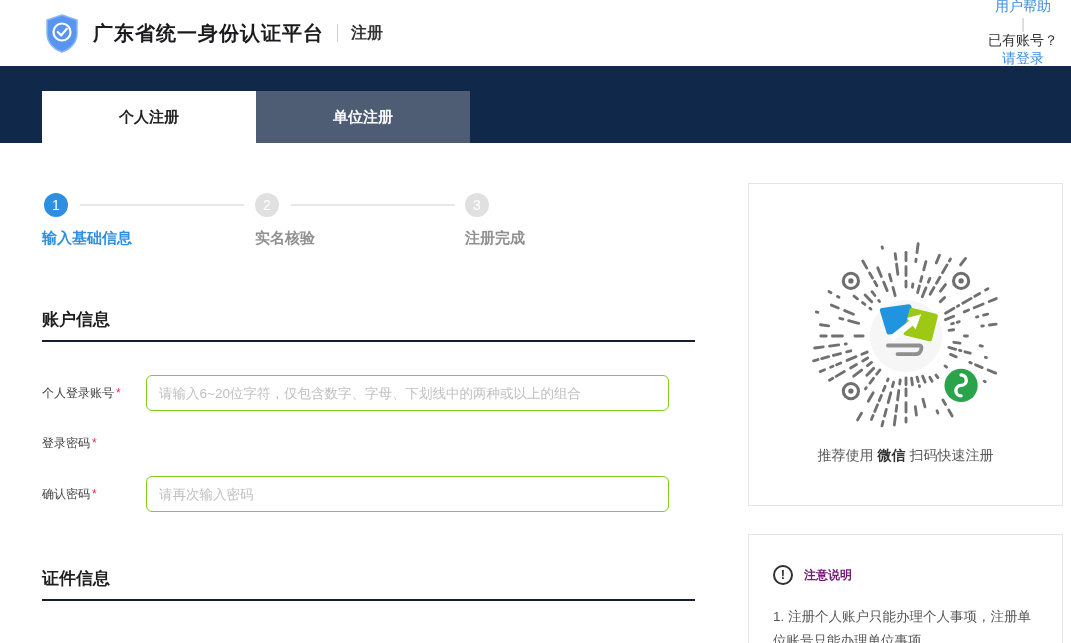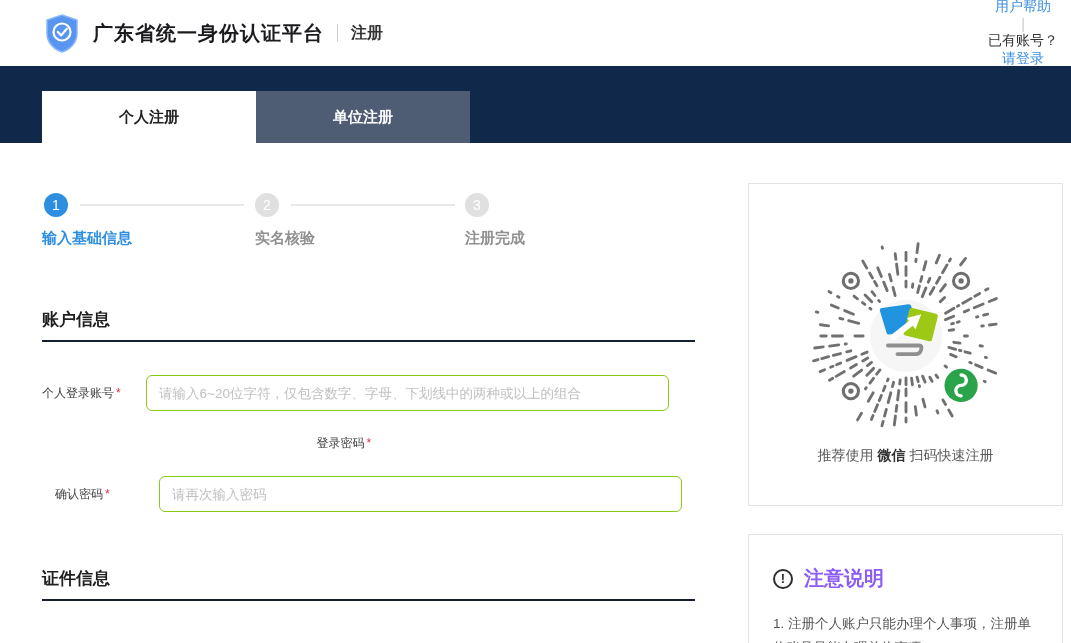--- a/index.html
+++ b/index.html
@@ -41,40 +41,40 @@
   .sl-active { color:#2e8fe0; }
   .sl-pending { color:#909090; }
 
   
   .section-title { font-size:17px; font-weight:bold; color:#1f1f1f; padding-bottom:9px;
                    border-bottom:2px solid #15202e; }
   .st-account { margin-top:57px; }
   .st-credential { margin-top:55px; }
   .form-row { display:flex; align-items:center; }
   .fr-1 { margin-top:33px; }
-  .fr-n { margin-top:24px;justify-content:center; }
+  .fr-n { margin-top:24px; }
   .form-label { width:104px; font-size:12px; color:#404040; flex:none; }
   .req { color:#e0314b; margin-left:2px; }
   .form-input { width:523px; height:36px; border:1px solid #84cc16; border-radius:6px;
                 padding:0 12px; font-size:13.5px; color:#333; outline:none;
                 font-family:"Liberation Sans","DejaVu Sans",sans-serif; }
   .form-input::placeholder { color:#c0c0c0; }
   .input-strong { border-color:#666; }
 
   
   .qr-panel { margin-top:40px; border:1px solid #e4e4e4; height:323px; background:#fff; }
   .qr-svg { display:block; margin:57px auto 0; }
   .qr-caption { text-align:center; font-size:14px; color:#595959; margin-top:16px; }
   .qr-caption b { color:#333; margin:0 4px; }
   .notice-panel { margin-top:28px; border:1px solid #e4e4e4; height:175px; padding:30px 24px 0; background:#fff; }
   .notice-head { display:flex; align-items:center; }
   .notice-icon { width:20px; height:20px; border:2px solid #2f2f2f; border-radius:50%;
                  font-size:13px; font-weight:bold; color:#2f2f2f; line-height:16px;
                  text-align:center; flex:none; }
-  .notice-title { font-size:20px; font-weight:bold; color:#8b5cf6; margin-left:11px; }
+  .notice-title { font-size:12px; font-weight:bold; color:#701a75; margin-left:11px; }
   .notice-body { margin-top:20px; font-size:13.5px; color:#555; line-height:1.8; }
 </style>
 </head>
 <body>
 
 <div class="header">
   <div class="brand">
     <svg width="36" height="40" viewBox="0 0 36 40">
       <path d="M18,2 L33,7 V20 C33,30 26,36.5 18,39 C10,36.5 3,30 3,20 V7 Z" fill="#5795f0" stroke="#8ab6f8" stroke-width="1.5"></path>
       <circle cx="18" cy="19" r="8.5" fill="none" stroke="#ffffff" stroke-width="2.2"></circle>

